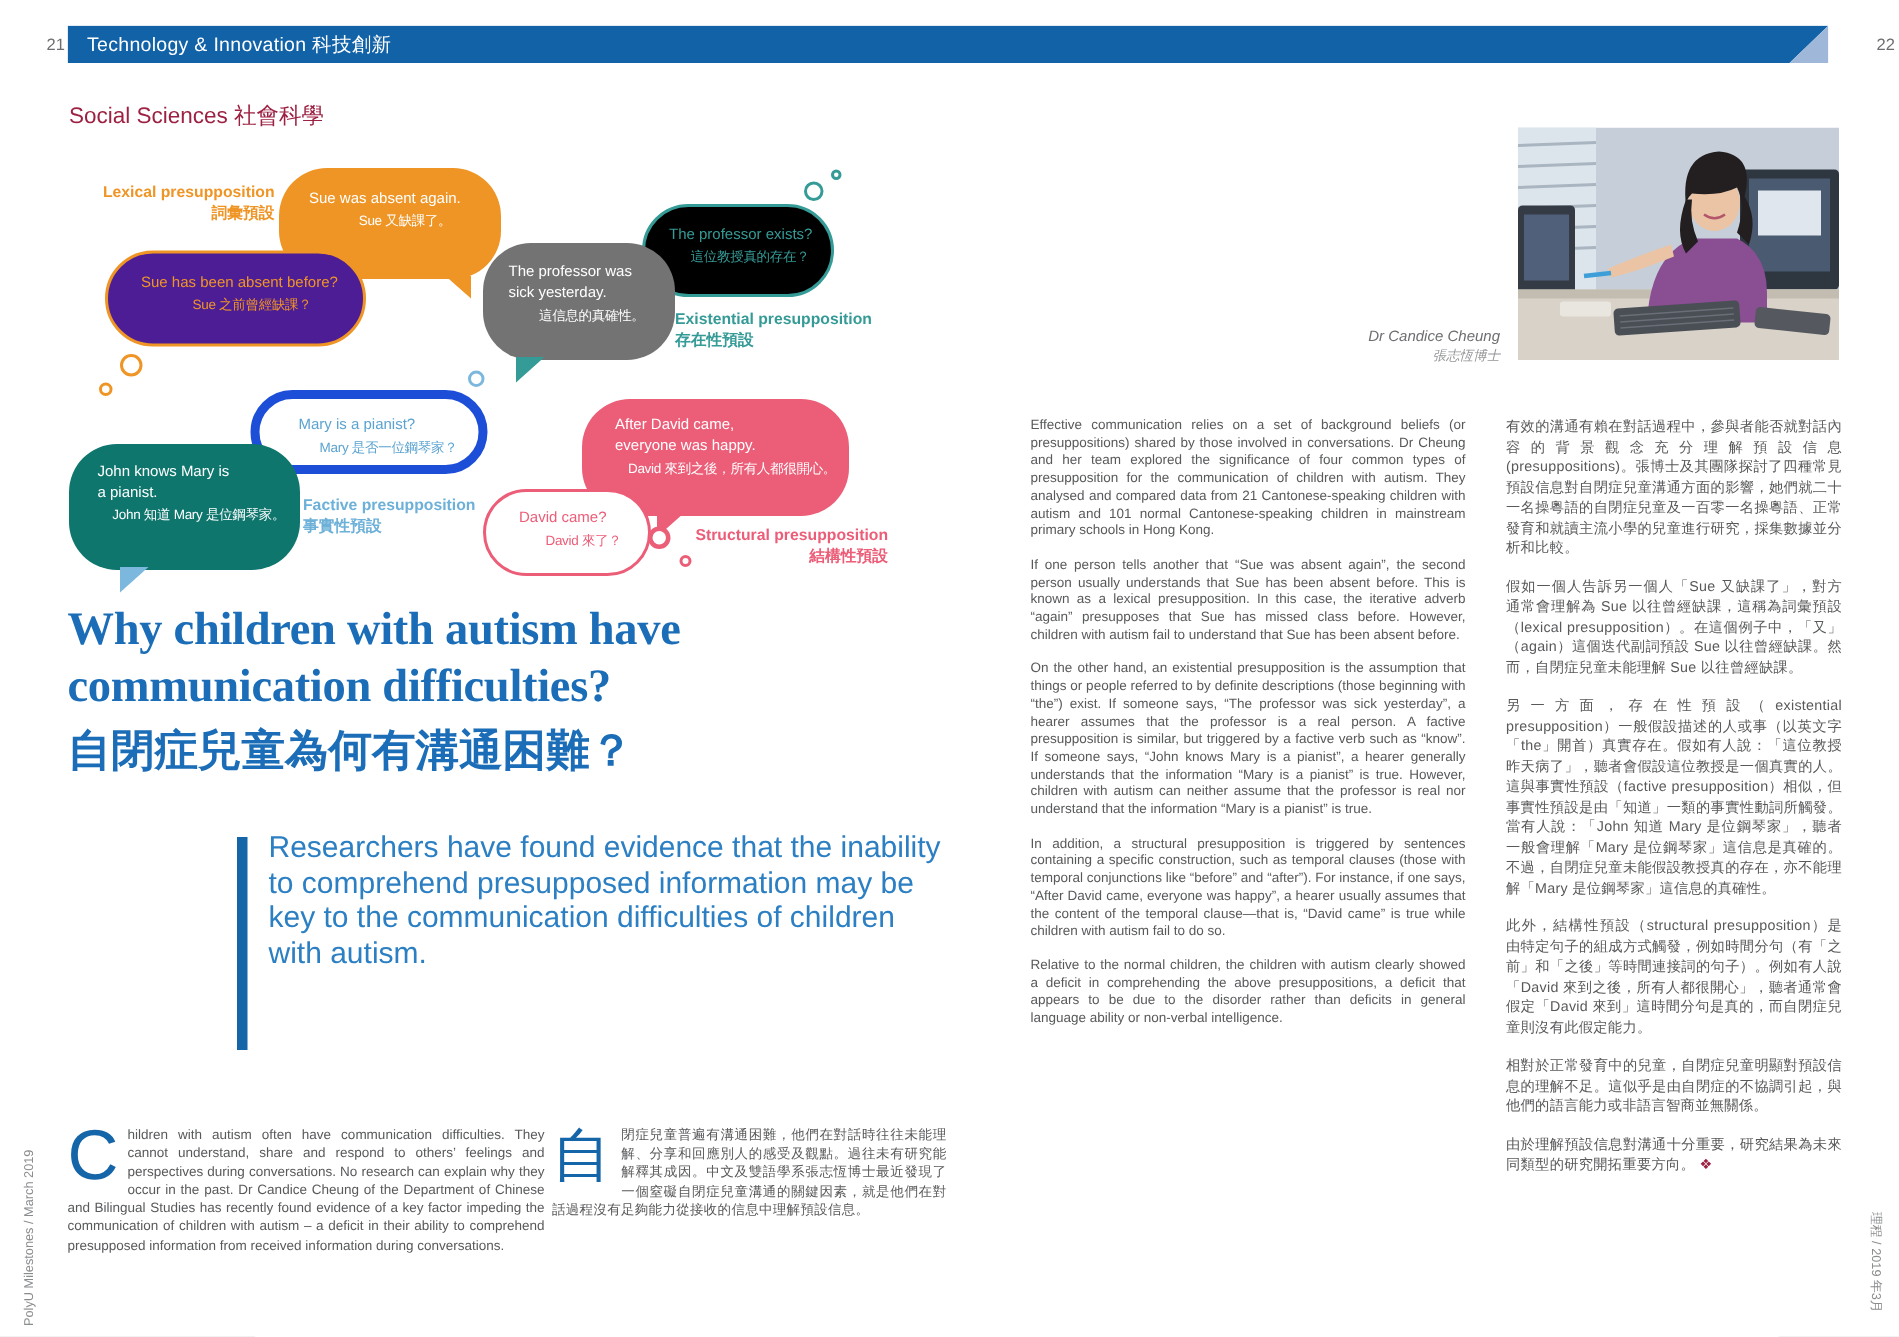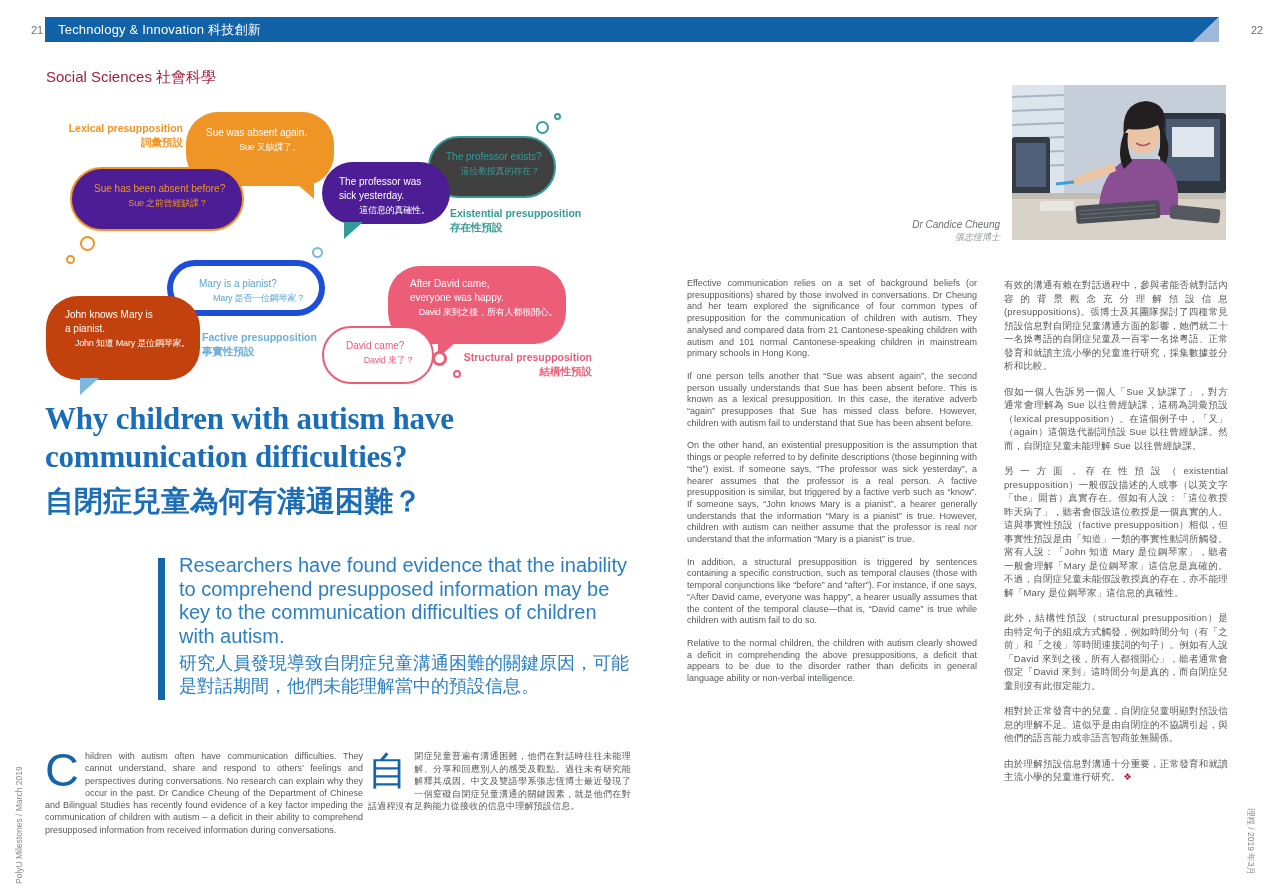--- a/index.html
+++ b/index.html
@@ -34,30 +34,30 @@
   .b-label { position:absolute; font-weight:bold; font-size:10.5px; line-height:14px; }
 
   #bub-lex-s { left:186px; top:112px; width:148px; height:74px; background:#ef9526; color:#fff; padding:14px 0 0 20px; }
   #bub-lex-s .tail { right:20px; bottom:-13px; border-top:15px solid #ef9526; border-left:17px solid transparent; }
   #bub-lex-q { left:70px; top:167px; width:174px; height:64px; border:2px solid #ef9526; color:#ef9526; padding:13px 0 0 22px; background:#4c1d95; }
   .dot { position:absolute; border-radius:50%; background:#fff; }
   #dot-lex-1 { left:80px; top:236px; width:15px; height:15px; border:2.5px solid #ef9526; }
   #dot-lex-2 { left:66px; top:255px; width:9px;  height:9px;  border:2px solid #ef9526; }
   #lbl-lex { left:43px; top:121px; width:140px; text-align:right; color:#ef9526; }
 
-  #bub-exi-q { left:428px; top:136px; width:128px; height:62px; border:2px solid #359b97; color:#359b97; padding:12px 0 0 16px; background:#404040; }
+  #bub-exi-q { left:428px; top:136px; width:128px; height:62px; border:2px solid #359b97; color:#359b97; padding:12px 0 0 16px; background:#000000; }
   #dot-exi-1 { left:536px; top:121px; width:13px; height:13px; border:2.5px solid #359b97; }
   #dot-exi-2 { left:554px; top:113px; width:7px; height:7px; border:2px solid #359b97; }
-  #bub-exi-s { left:322px; top:162px; width:128px; height:62px; background:#4c1d95; color:#fff; padding:13px 0 0 17px; }
+  #bub-exi-s { left:322px; top:162px; width:128px; height:78px; background:#737373; color:#fff; padding:13px 0 0 17px; }
   #bub-exi-s .tail { left:22px; bottom:-15px; border-top:17px solid #359b97; border-right:19px solid transparent; }
   #lbl-exi { left:450px; top:206px; width:160px; color:#359b97; }
 
   #bub-fac-q { left:167px; top:260px; width:158px; height:56px; border:6px solid #1d4ed8; color:#5ba3d0; padding:11px 0 0 26px; background:#fff; }
   #dot-fac-1 { left:312px; top:247px; width:11px; height:11px; border:2.5px solid #7cb8dd; }
-  #bub-fac-s { left:46px; top:296px; width:154px; height:84px; background:#c2410c; color:#fff; padding:12px 0 0 19px; }
+  #bub-fac-s { left:46px; top:296px; width:154px; height:84px; background:#0f766e; color:#fff; padding:12px 0 0 19px; }
   #bub-fac-s .tail { left:34px; bottom:-15px; border-top:17px solid #7cb8dd; border-right:19px solid transparent; }
   #lbl-fac { left:202px; top:330px; width:160px; color:#6db0d8; }
 
   #bub-str-s { left:388px; top:266px; width:178px; height:78px; background:#ec5d78; color:#fff; padding:11px 0 0 22px; }
   #bub-str-s .tail { left:50px; bottom:-14px; border-top:16px solid #ec5d78; border-right:18px solid transparent; }
   #bub-str-q { left:322px; top:326px; width:112px; height:58px; border:2px solid #ec5d78; color:#ec5d78; padding:11px 0 0 22px; background:#fff; }
   #dot-str-1 { left:432px; top:351px; width:15px; height:15px; border:3px solid #ec5d78; }
   #dot-str-2 { left:453px; top:370px; width:8px; height:8px; border:2.5px solid #ec5d78; }
   #lbl-str { left:440px; top:350px; width:152px; text-align:right; color:#ec5d78; }
 
@@ -178,21 +178,20 @@
   <div id="lbl-str" class="b-label">
     <div>Structural presupposition</div>
     <div>結構性預設</div>
   </div>
 
   <h1 id="title-en">Why children with autism have communication difficulties?</h1>
   <h1 id="title-zh">自閉症兒童為何有溝通困難？</h1>
 
   <div id="quote-bar"></div>
   <div id="quote-en">Researchers have found evidence that the inability to comprehend presupposed information may be key to the communication difficulties of children with autism.</div>
-  <div id="quote-zh">研究人員發現導致自閉症兒童溝通困難的關鍵原因，可能是對話期間，他們未能理解當中的預設信息。</div>
 
   <div id="intro-en" class="body-txt">
     <span class="dropcap-en">C</span><span>hildren with autism often have communication difficulties. They cannot understand, share and respond to others’ feelings and perspectives during conversations. No research can explain why they occur in the past. Dr Candice Cheung of the Department of Chinese and Bilingual Studies has recently found evidence of a key factor impeding the communication of children with autism – a deficit in their ability to comprehend presupposed information from received information during conversations.</span>
   </div>
   <div id="intro-zh" class="body-txt">
     <span class="dropcap-zh">自</span><span>閉症兒童普遍有溝通困難，他們在對話時往往未能理解、分享和回應別人的感受及觀點。過往未有研究能解釋其成因。中文及雙語學系張志恆博士最近發現了一個窒礙自閉症兒童溝通的關鍵因素，就是他們在對話過程沒有足夠能力從接收的信息中理解預設信息。</span>
   </div>
 
   <div id="v-left" class="v-text">PolyU Milestones / March 2019</div>
   <div id="v-right" class="v-text">理程 / 2019 年3月</div>
@@ -248,16 +247,16 @@
     <p>In addition, a structural presupposition is triggered by sentences containing a specific construction, such as temporal clauses (those with temporal conjunctions like “before” and “after”). For instance, if one says, “After David came, everyone was happy”, a hearer usually assumes that the content of the temporal clause—that is, “David came” is true while children with autism fail to do so.</p>
     <p>Relative to the normal children, the children with autism clearly showed a deficit in comprehending the above presuppositions, a deficit that appears to be due to the disorder rather than deficits in general language ability or non-verbal intelligence.</p>
   </div>
 
   <div id="article-zh" class="article">
     <p>有效的溝通有賴在對話過程中，參與者能否就對話內容的背景觀念充分理解預設信息 (presuppositions)。張博士及其團隊探討了四種常見預設信息對自閉症兒童溝通方面的影響，她們就二十一名操粵語的自閉症兒童及一百零一名操粵語、正常發育和就讀主流小學的兒童進行研究，採集數據並分析和比較。</p>
     <p>假如一個人告訴另一個人「Sue 又缺課了」，對方通常會理解為 Sue 以往曾經缺課，這稱為詞彙預設（lexical presupposition）。在這個例子中，「又」（again）這個迭代副詞預設 Sue 以往曾經缺課。然而，自閉症兒童未能理解 Sue 以往曾經缺課。</p>
     <p>另一方面，存在性預設（existential presupposition）一般假設描述的人或事（以英文字「the」開首）真實存在。假如有人說：「這位教授昨天病了」，聽者會假設這位教授是一個真實的人。這與事實性預設（factive presupposition）相似，但事實性預設是由「知道」一類的事實性動詞所觸發。當有人說：「John 知道 Mary 是位鋼琴家」，聽者一般會理解「Mary 是位鋼琴家」這信息是真確的。不過，自閉症兒童未能假設教授真的存在，亦不能理解「Mary 是位鋼琴家」這信息的真確性。</p>
     <p>此外，結構性預設（structural presupposition）是由特定句子的組成方式觸發，例如時間分句（有「之前」和「之後」等時間連接詞的句子）。例如有人說「David 來到之後，所有人都很開心」，聽者通常會假定「David 來到」這時間分句是真的，而自閉症兒童則沒有此假定能力。</p>
     <p>相對於正常發育中的兒童，自閉症兒童明顯對預設信息的理解不足。這似乎是由自閉症的不協調引起，與他們的語言能力或非語言智商並無關係。</p>
-    <p><span>由於理解預設信息對溝通十分重要，正常發育和就讀主流小學的兒童進行研究。</span> <span class="end-mark">❖</span></p>
+    <p><span>由於理解預設信息對溝通十分重要，研究結果為未來同類型的研究開拓重要方向。</span> <span class="end-mark">❖</span></p>
   </div>
 
 </div>
 
 </body></html>

